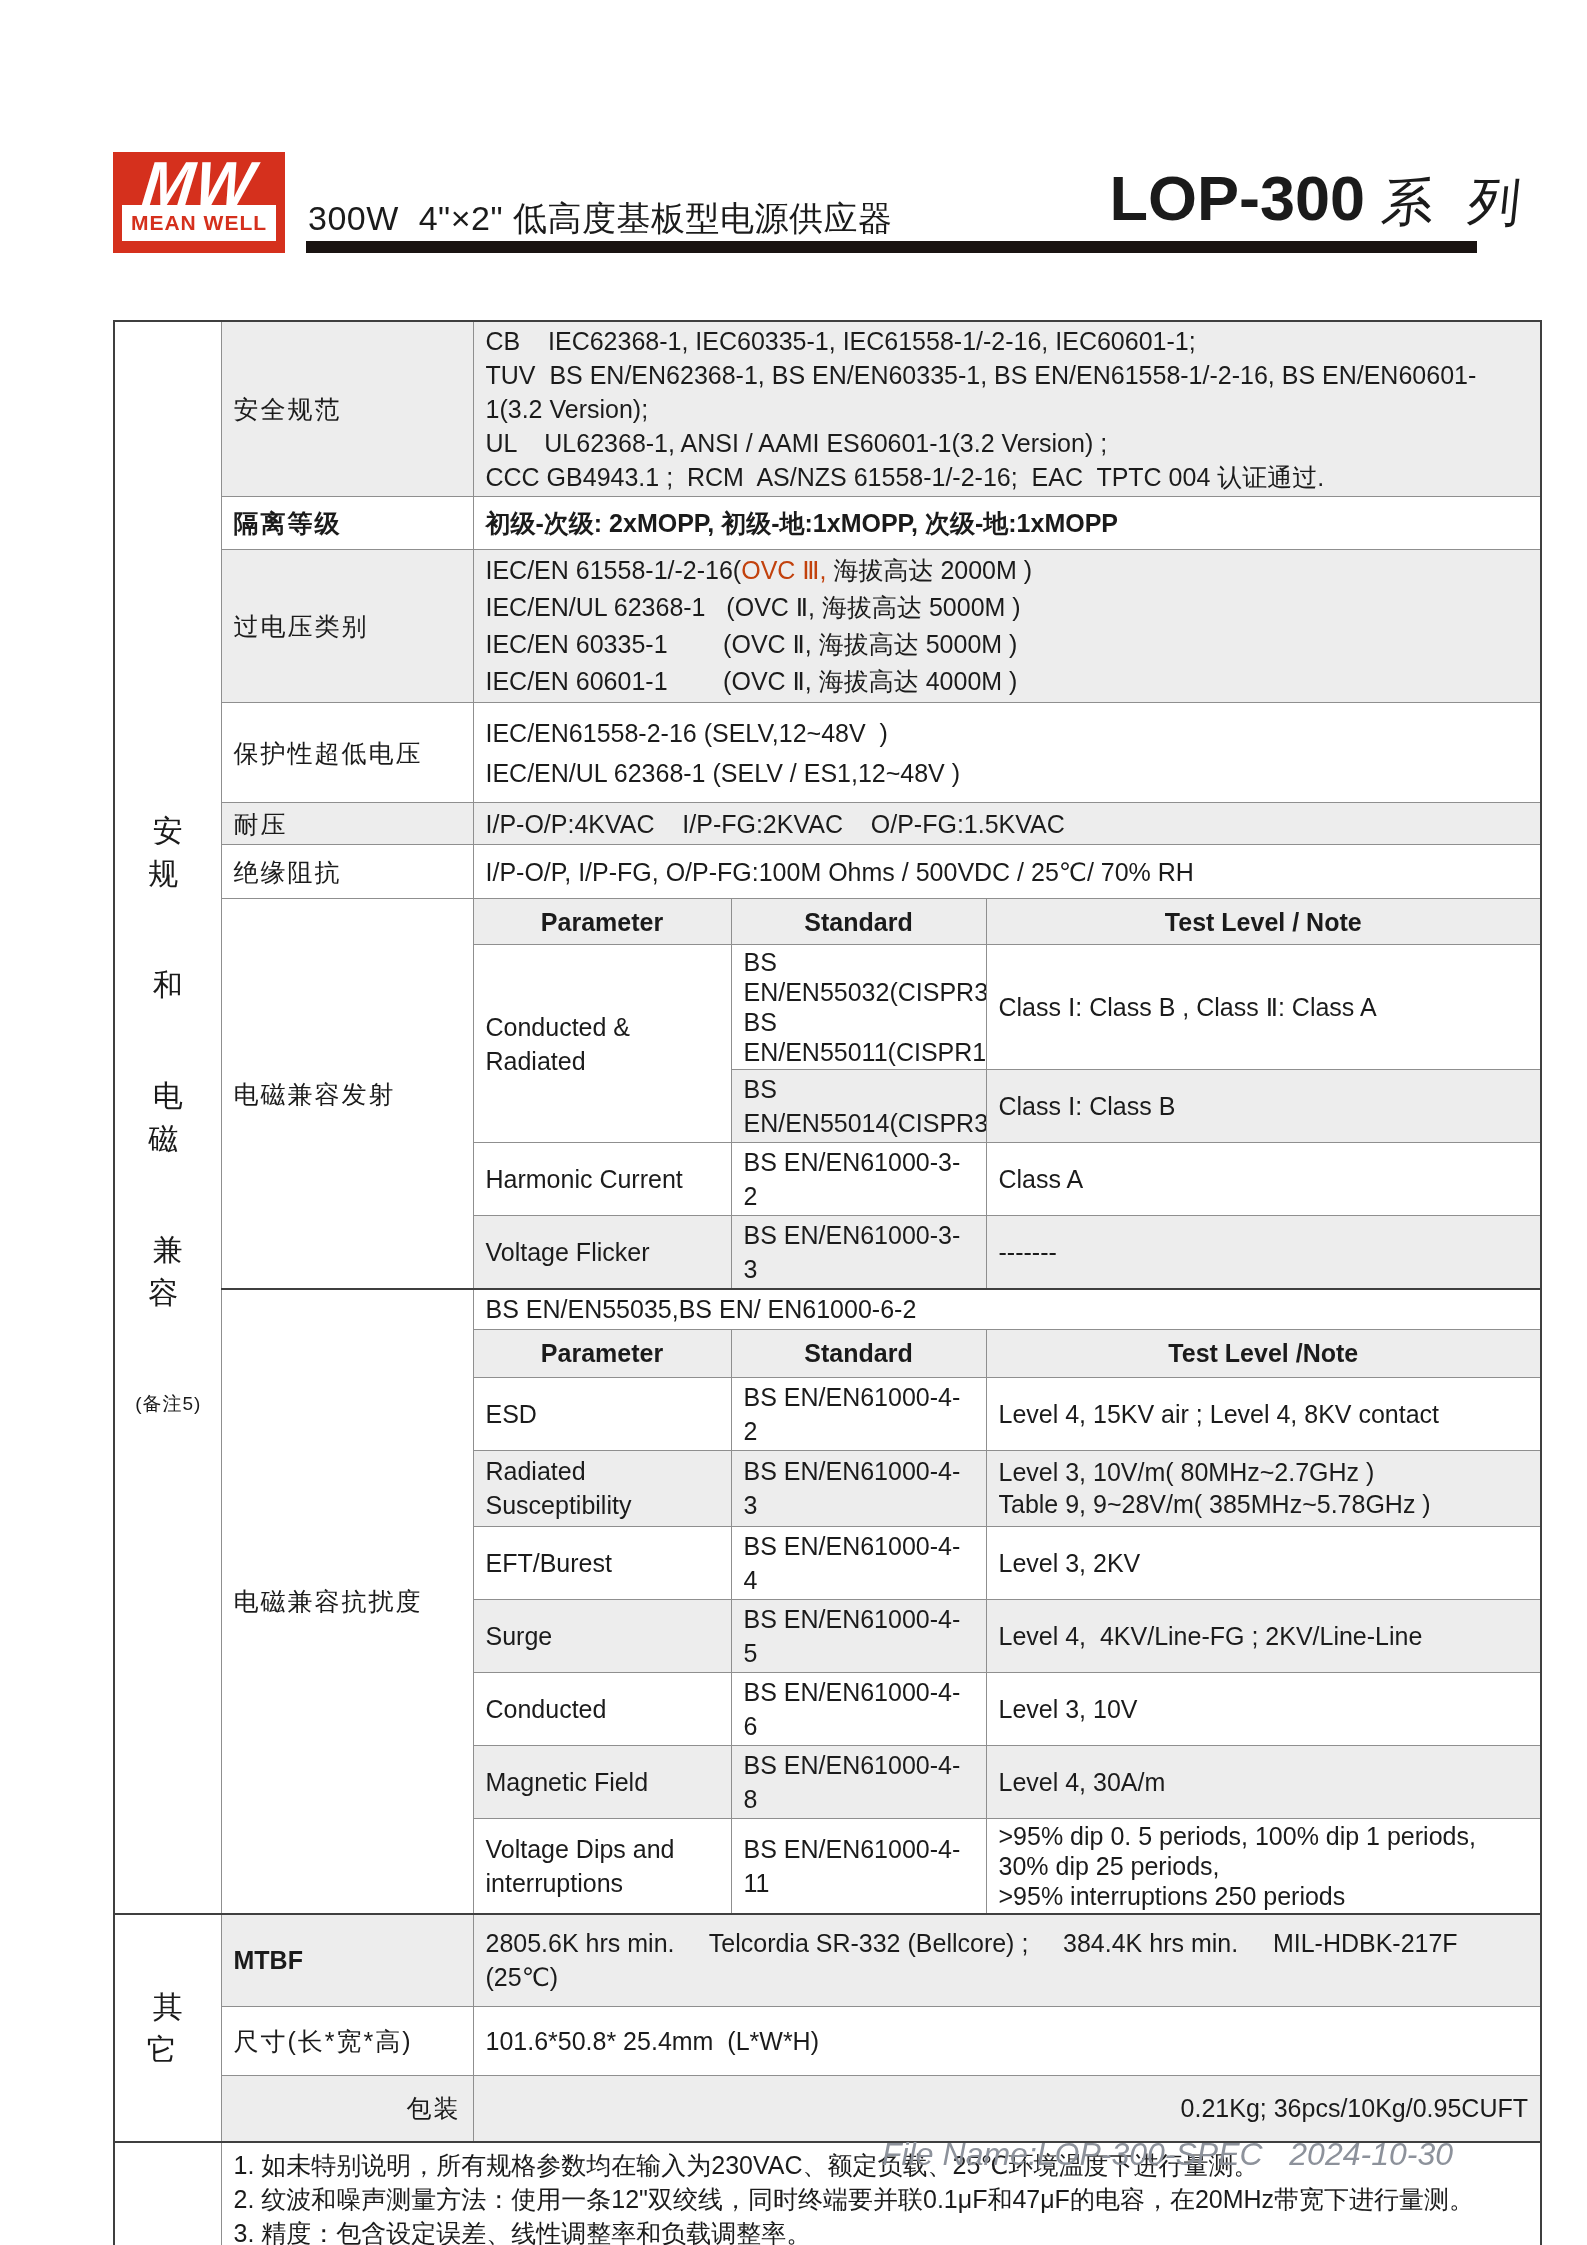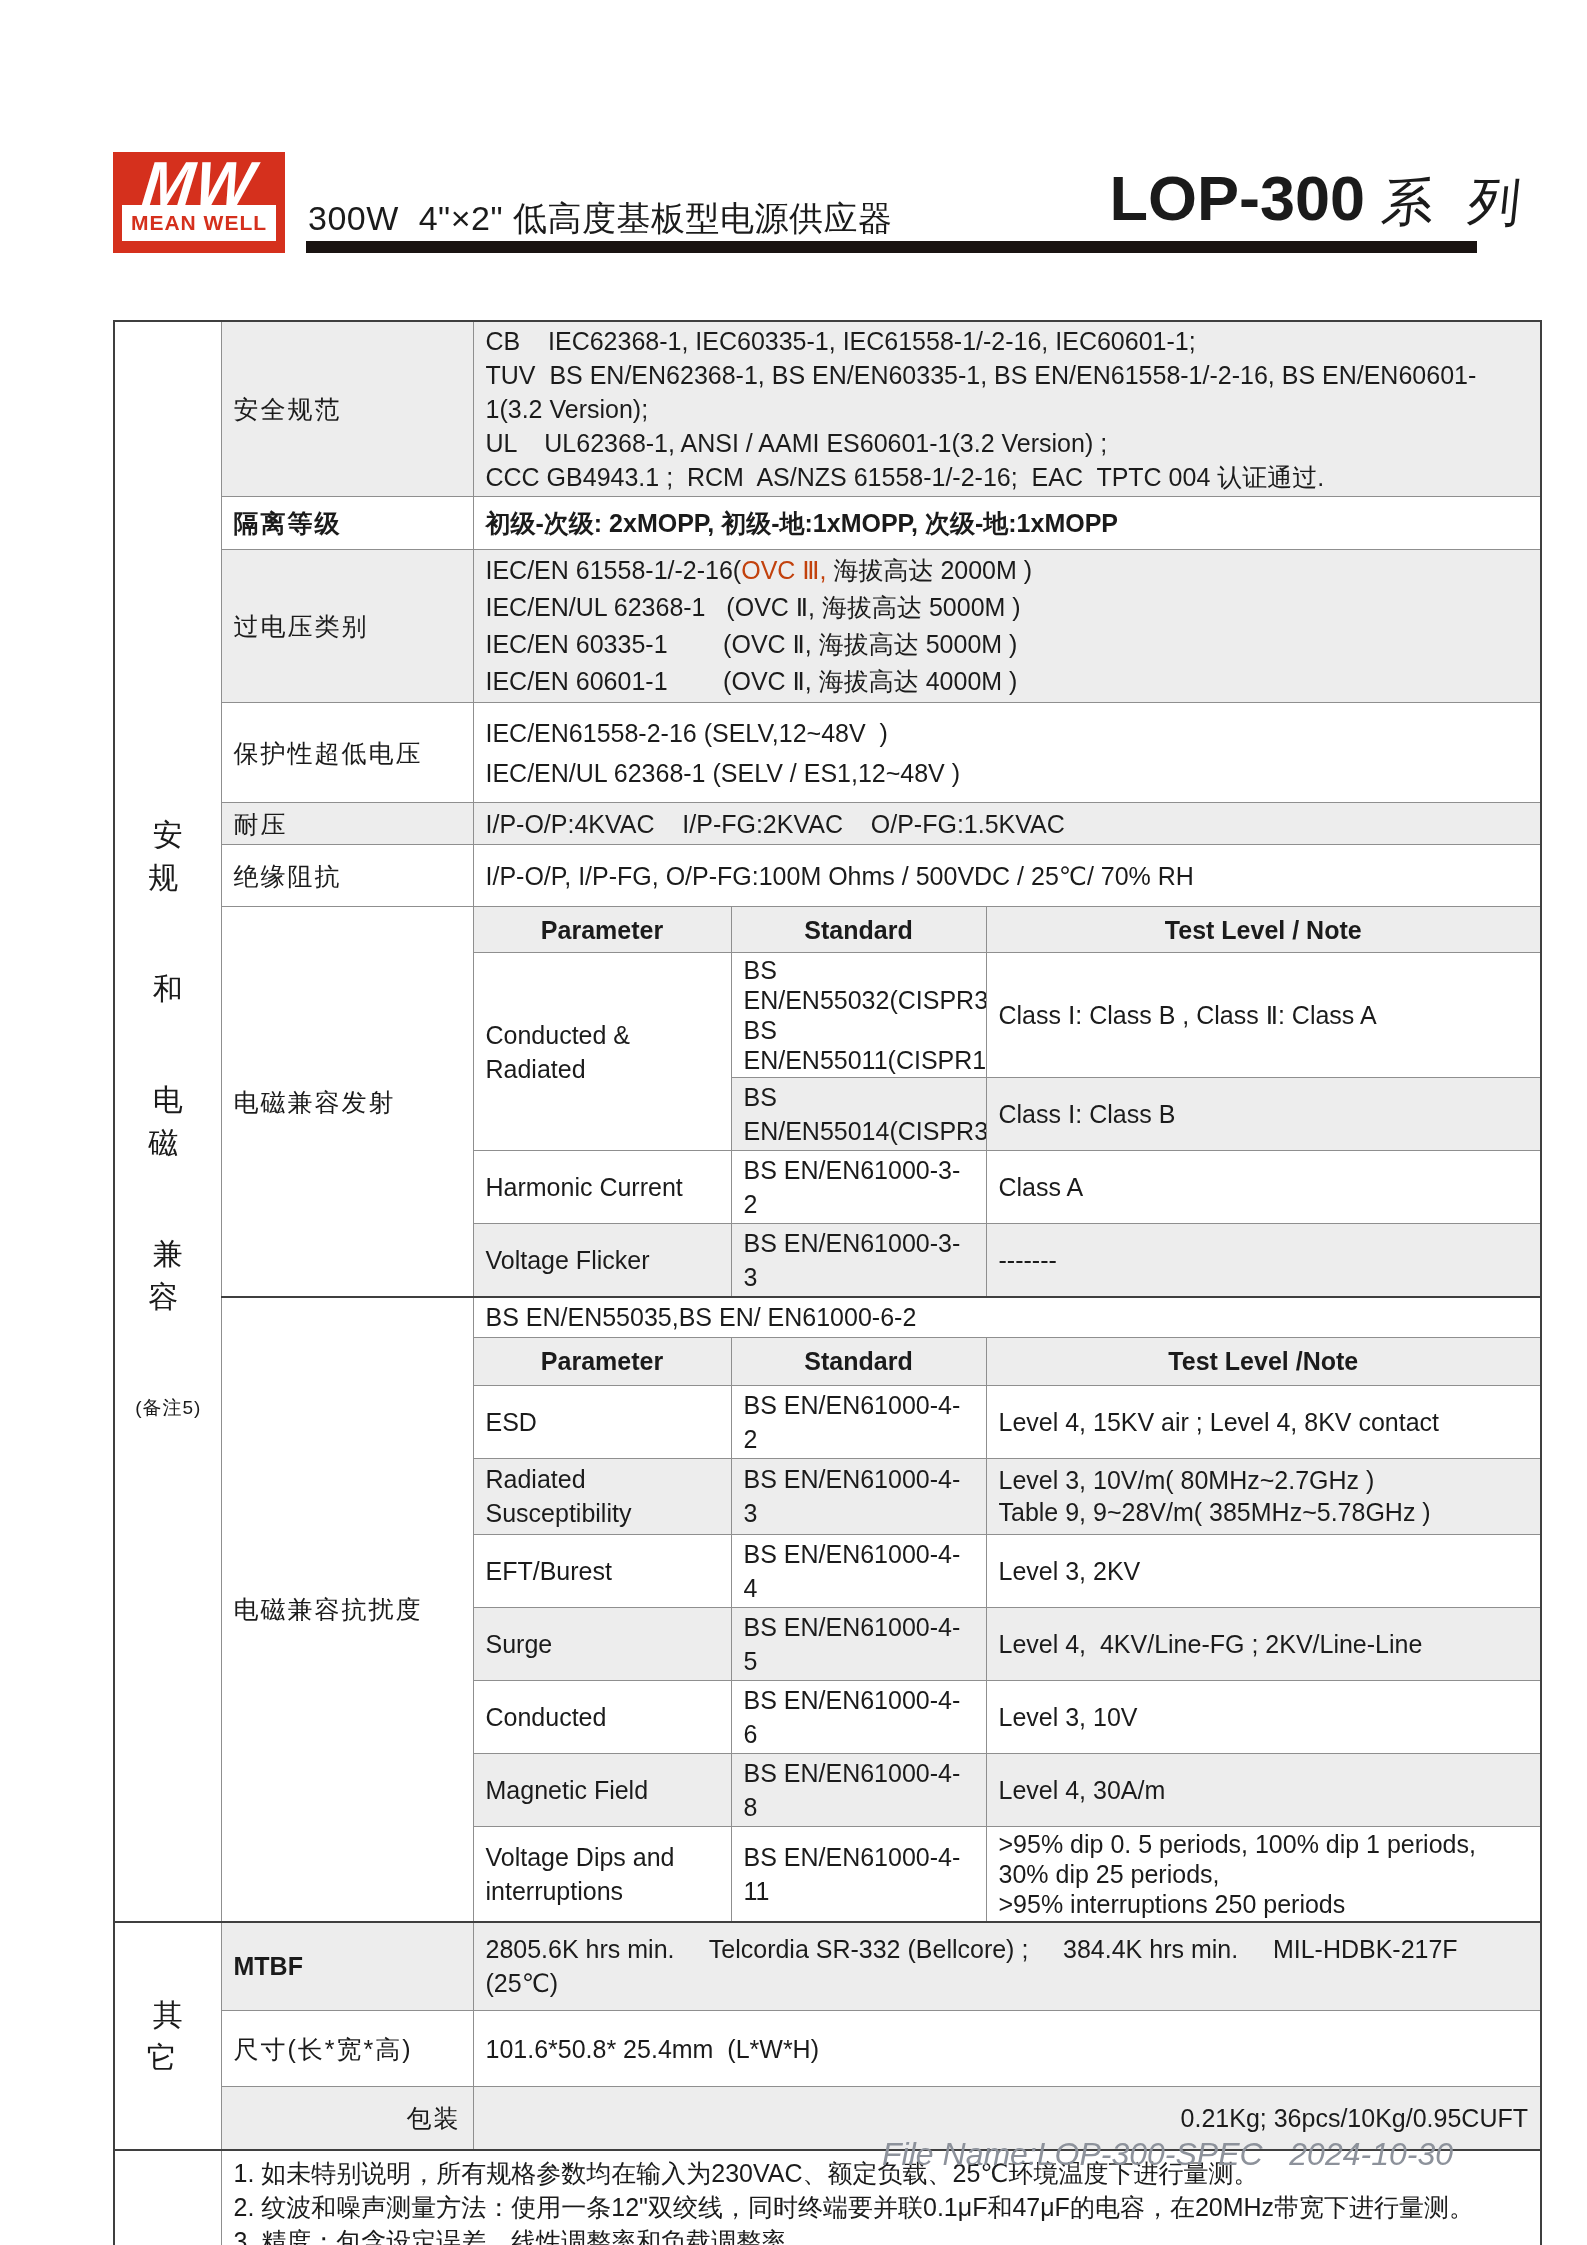--- a/index.html
+++ b/index.html
@@ -47,21 +47,21 @@
   .lh30{line-height:30px !important;}
   .lh32{line-height:32px !important;}
   .lh36{line-height:37px !important;}
   .lh38{line-height:40px !important;}
   td.notes{
     vertical-align:top;padding:14px 18px 10px 20px;font-size:26px;line-height:33px;background:#fff;
   }
   .cyan{color:#c2410c;}
   
   .rh137{height:137px;} .rh53{height:53px;font-weight:bold;} .rh145{height:150px;} .rh82{height:100px;margin-left:44px;}
-  .rh42{height:42px;} .rh45{height:62px;} .rh46{height:46px;} .rh70{height:70px;}
+  .rh42{height:42px;} .rh45{height:54px;} .rh46{height:46px;} .rh70{height:70px;}
   .rh37{height:37px;} .rh48{height:48px;} .rh40{height:40px;} .rh57{height:57px;}
   .rh76{height:76px;} .rh47{height:47px;} .rh75{height:75px;} .rh43{height:43px;}
   .rh52{height:52px;text-align:right;} .rh362{height:352px;}
   
   .footer-note{
     position:absolute;right:134px;top:2136px;font-size:32px;font-style:italic;color:#8d929b;white-space:pre;
   }
 </style>
 </head>
 <body>

